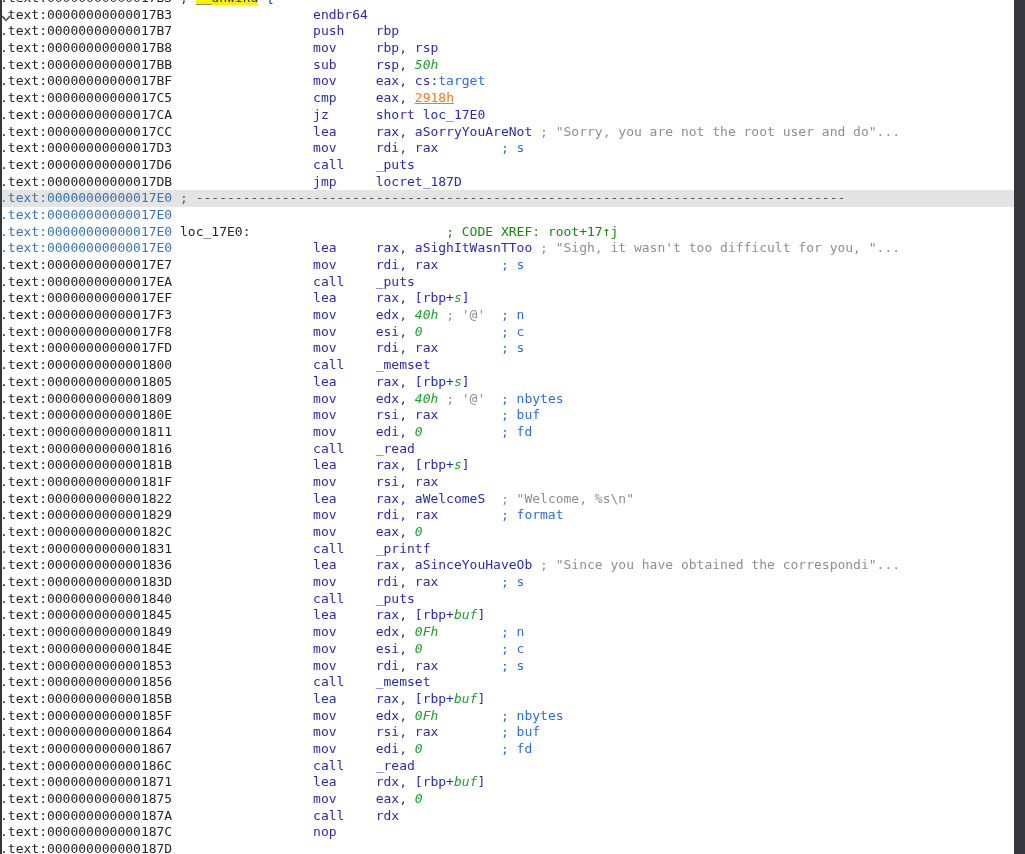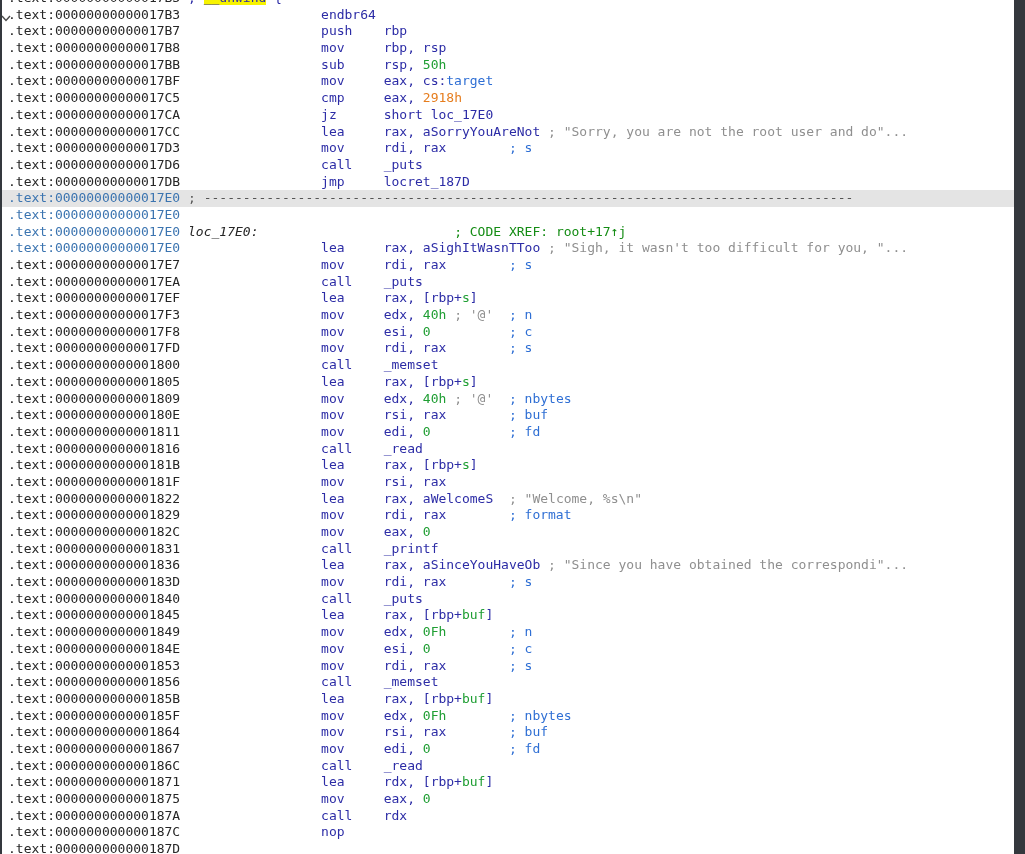--- a/index.html
+++ b/index.html
@@ -5,32 +5,32 @@
   html,body{margin:0;padding:0;}
   body{
     width:1025px;height:854px;overflow:hidden;background:#ffffff;
     font-family:"DejaVu Sans Mono","Liberation Mono",monospace;
   }
   .screen{position:relative;width:1025px;height:854px;background:#fff;overflow:hidden;}
   .listing{
     position:absolute;left:0;top:-10px;width:1014px;
     font-size:13px;line-height:16.7px;white-space:pre;z-index:1;
   }
-  .asm-line{height:16.7px;padding-left:8px;}
+  .asm-line{height:16.7px;}
   .asm-line.hl{background:var(--c-hl_bg);}
   .c-a {color:var(--c-a);}
   .c-ab{color:var(--c-ab);text-align:right;}
   .c-k {color:var(--c-k);}
-  .c-n {color:var(--c-n);}
-  .c-o {color:var(--c-o);}
+  .c-n {color:var(--c-n);font-style:italic;}
+  .c-o {color:var(--c-o);text-decoration:underline;}
   .c-b {color:var(--c-b);}
   .c-g {color:var(--c-g);}
   .c-d {color:var(--c-d);}
   .c-x {color:var(--c-x);}
-  .c-l {color:var(--c-l);font-style:italic;}
+  .c-l {color:var(--c-l);}
   .c-kh{color:var(--c-k);background:var(--c-kh_bg);}
   .left-border{position:absolute;left:0;top:0;width:2px;height:854px;background:var(--c-frame);z-index:3;}
   .right-band{position:absolute;right:0;top:0;width:11px;height:854px;background:var(--c-frame);z-index:3;}
   .collapse-arrow{position:absolute;left:1px;top:13px;width:10px;height:11px;z-index:2;}
 </style>
 </head>
 <body style="background: rgb(255, 255, 255);">
 
 <div class="screen">
   <div class="left-border"></div>

